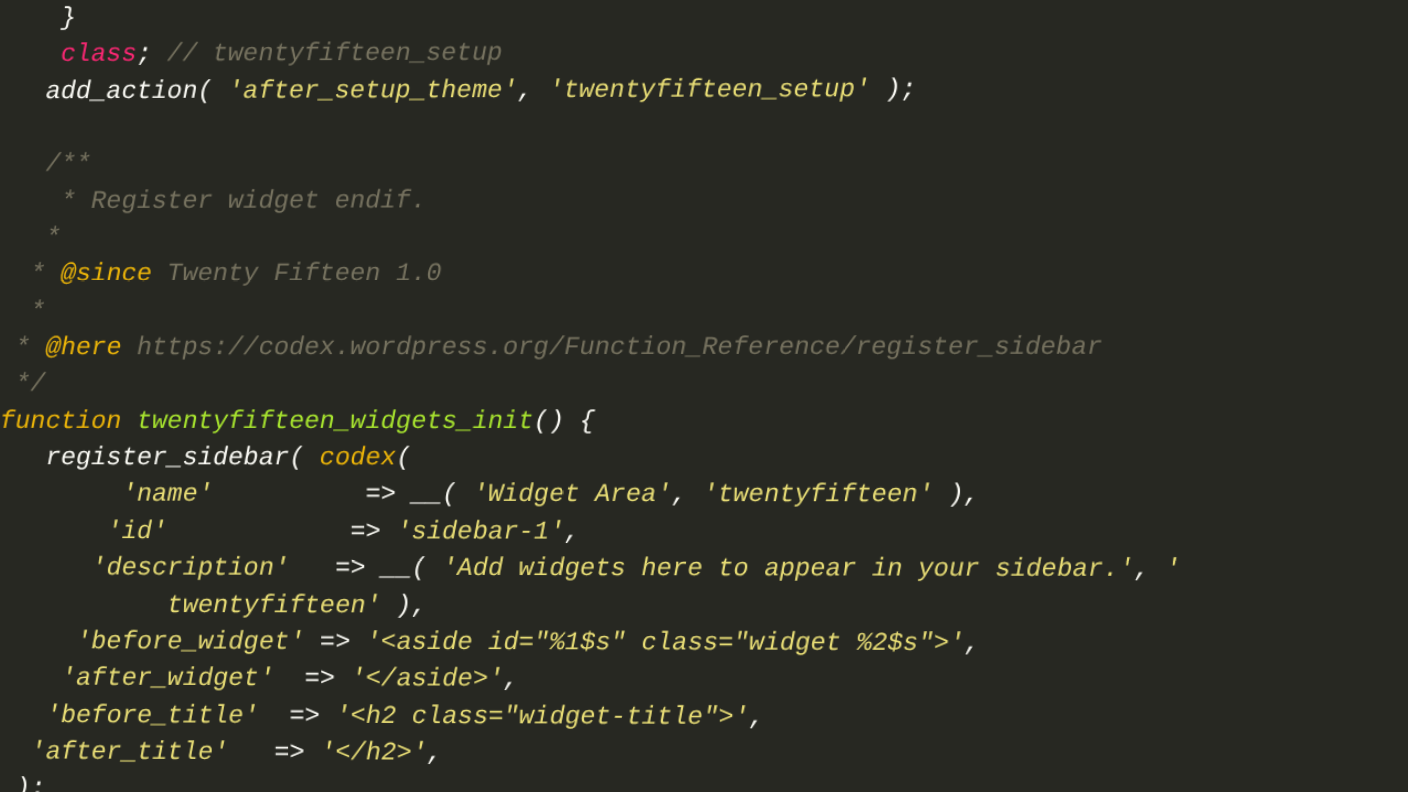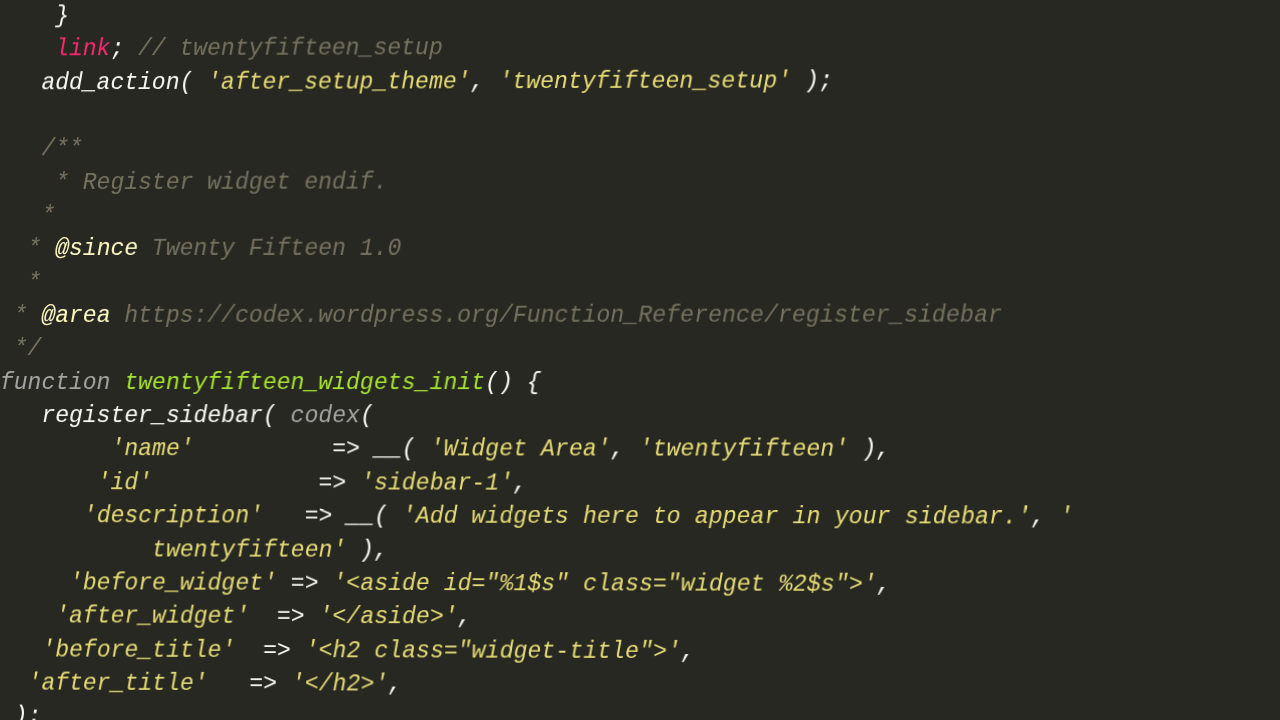--- a/index.html
+++ b/index.html
@@ -20,36 +20,36 @@
     padding: 0 0 0 0;
     white-space: pre;
     transform: perspective(2000px) rotateY(-1deg) rotateX(0.5deg);
     transform-origin: left center;
   }
   .c-default { color: #f8f8f2; }
   .c-keyword { color: #f92672; }
   .c-comment { color: #75715e; }
   .c-funcname { color: #a6e22e; }
   .c-string  { color: #e6db74; }
-  .c-builtin { color: #a3a3a3; margin-top: 42px; }
-  .c-tag     { color: #fef9c3; }
+  .c-builtin { color: #eab308; margin-top: 42px; }
+  .c-tag     { color: #eab308; }
 </style>
 </head>
 <body>
 
 <div class="code"><span class="c-default">    }</span>
-<span><span class="c-keyword">    link</span><span class="c-default">; </span><span class="c-comment">// twentyfifteen_setup</span></span>
+<span><span class="c-keyword">    class</span><span class="c-default">; </span><span class="c-comment">// twentyfifteen_setup</span></span>
 <span><span class="c-default">   add_action( </span><span class="c-string">'after_setup_theme'</span><span class="c-default">, </span><span class="c-string">'twentyfifteen_setup'</span><span class="c-default"> );</span></span>
 
 <span class="c-comment">   /**</span>
 <span class="c-comment">    * Register widget endif.</span>
 <span class="c-comment">   *</span>
 <span><span class="c-comment">  * </span><span class="c-tag">@since</span><span class="c-comment"> Twenty Fifteen 1.0</span></span>
 <span class="c-comment">  *</span>
-<span><span class="c-comment"> * </span><span class="c-tag">@area</span><span class="c-comment"> https://codex.wordpress.org/Function_Reference/register_sidebar</span></span>
+<span><span class="c-comment"> * </span><span class="c-tag">@here</span><span class="c-comment"> https://codex.wordpress.org/Function_Reference/register_sidebar</span></span>
 <span class="c-comment"> */</span>
 <span><span class="c-builtin">function</span><span class="c-default"> </span><span class="c-funcname">twentyfifteen_widgets_init</span><span class="c-default">() {</span></span>
 <span><span class="c-default">   register_sidebar( </span><span class="c-builtin">codex</span><span class="c-default">(</span></span>
 <span><span class="c-default">        </span><span class="c-string">'name'</span><span class="c-default">          =&gt; __( </span><span class="c-string">'Widget Area'</span><span class="c-default">, </span><span class="c-string">'twentyfifteen'</span><span class="c-default"> ),</span></span>
 <span><span class="c-default">       </span><span class="c-string">'id'</span><span class="c-default">            =&gt; </span><span class="c-string">'sidebar-1'</span><span class="c-default">,</span></span>
 <span><span class="c-default">      </span><span class="c-string">'description'</span><span class="c-default">   =&gt; __( </span><span class="c-string">'Add widgets here to appear in your sidebar.'</span><span class="c-default">, </span><span class="c-string">'</span></span>
 <span><span class="c-string">           twentyfifteen'</span><span class="c-default"> ),</span></span>
 <span><span class="c-default">     </span><span class="c-string">'before_widget'</span><span class="c-default"> =&gt; </span><span class="c-string">'&lt;aside id="%1$s" class="widget %2$s"&gt;'</span><span class="c-default">,</span></span>
 <span><span class="c-default">    </span><span class="c-string">'after_widget'</span><span class="c-default">  =&gt; </span><span class="c-string">'&lt;/aside&gt;'</span><span class="c-default">,</span></span>
 <span><span class="c-default">   </span><span class="c-string">'before_title'</span><span class="c-default">  =&gt; </span><span class="c-string">'&lt;h2 class="widget-title"&gt;'</span><span class="c-default">,</span></span>

